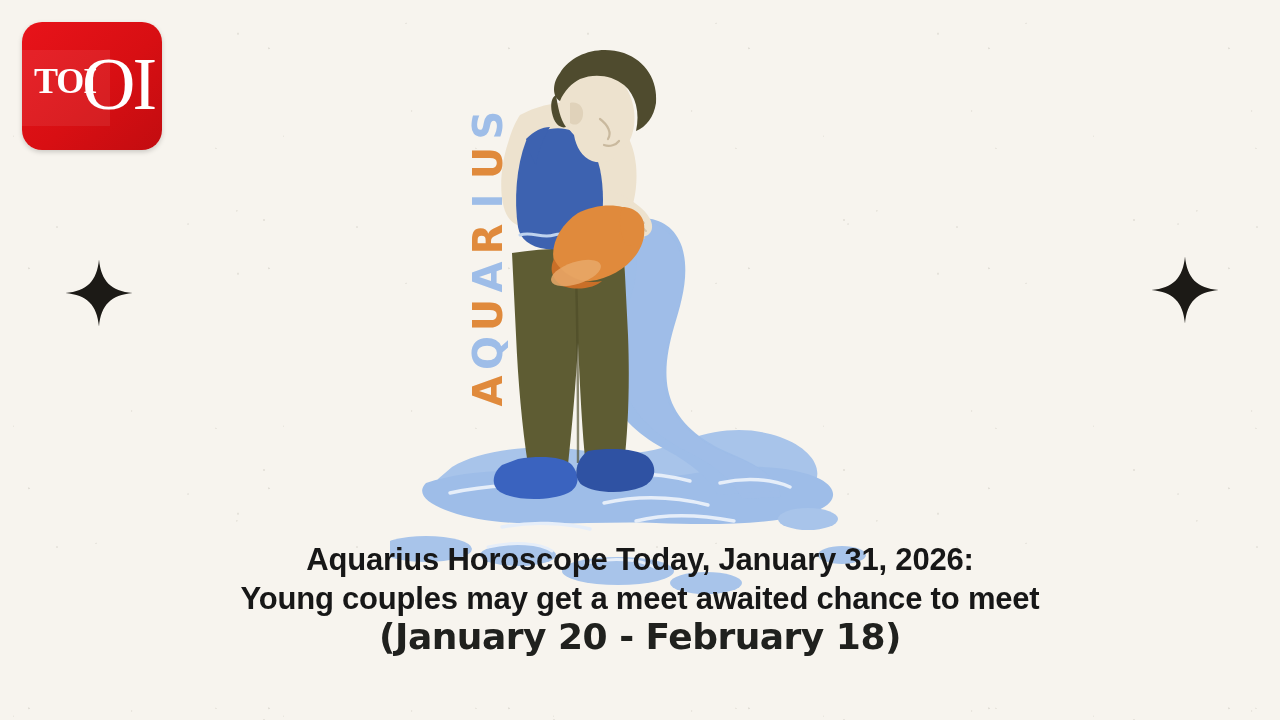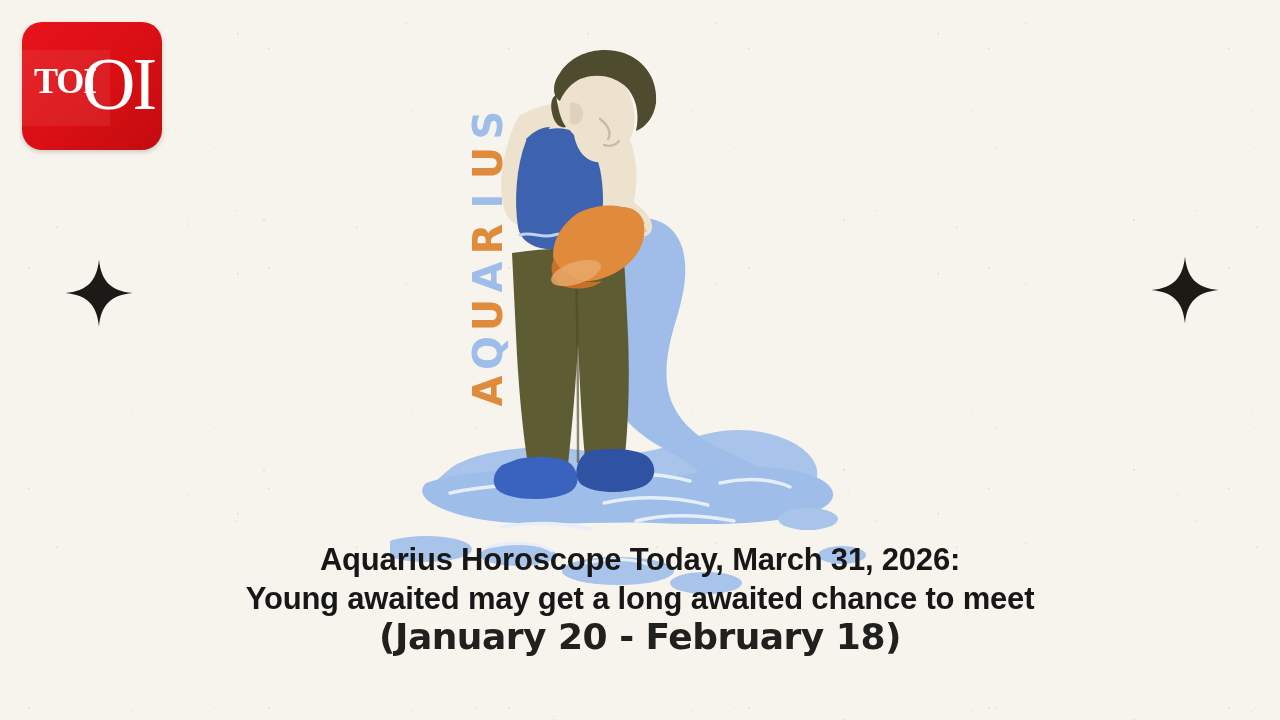--- a/index.html
+++ b/index.html
@@ -281,19 +281,19 @@
     <span class="ltr" style="color:#E08A3C">U</span>
     <span class="ltr" style="color:#9EBDE8">A</span>
     <span class="ltr" style="color:#E08A3C">R</span>
     <span class="ltr" style="color:#9EBDE8">I</span>
     <span class="ltr" style="color:#E08A3C">U</span>
     <span class="ltr" style="color:#9EBDE8">S</span>
   </div>
 
   <div id="caption">
     <div id="headline">
-      <span class="ln">Aquarius Horoscope Today, March 31, 2026:</span>
-      <span class="ln">Young awaited may get a long awaited chance to meet</span>
+      <span class="ln">Aquarius Horoscope Today, January 31, 2026:</span>
+      <span class="ln">Young couples may get a meet awaited chance to meet</span>
     </div>
     <div id="date-range">(January 20  -  February 18)</div>
   </div>
 
 </div>
 
 </body></html>

